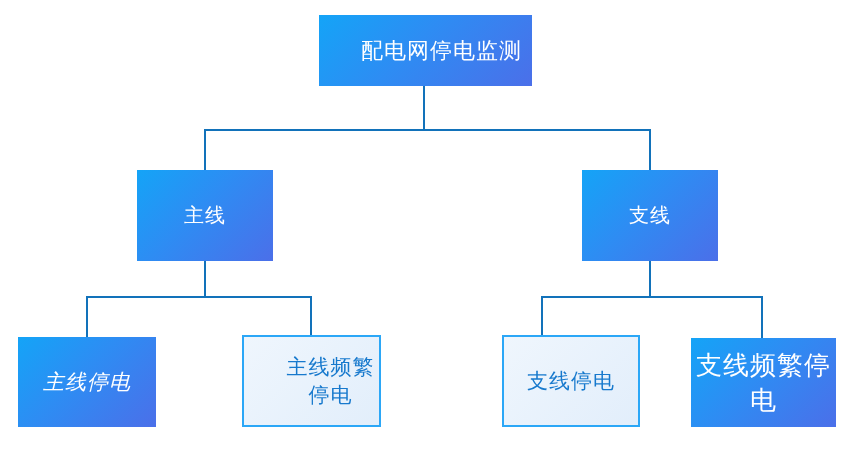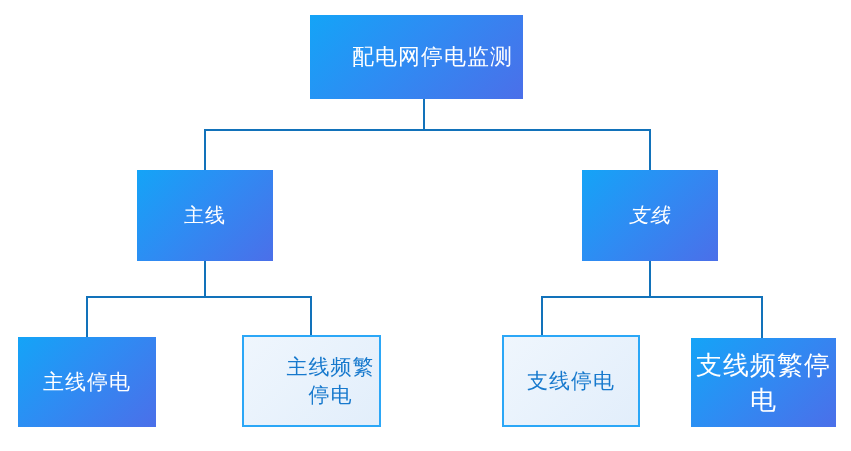--- a/index.html
+++ b/index.html
@@ -31,24 +31,24 @@
   }
   .node.outline {
     background: linear-gradient(135deg, #eff6fd 0%, #e2eefb 100%);
     border: 2px solid #2ba7f7;
     color: #1779cd;
   }
   .connector {
     position: absolute;
     background: #1272ba;
   }
-  .root-node   { left: 310px; top: 15px;  width: 213px; height: 84px; font-size: 22px; padding-left: 32px; }
+  .root-node   { left: 319px; top: 15px;  width: 213px; height: 71px; font-size: 22px; padding-left: 32px; }
   .main-node   { left: 137px; top: 170px; width: 136px; height: 91px; font-size: 20px; }
-  .branch-node { left: 582px; top: 170px; width: 136px; height: 91px; font-size: 20px; font-style: italic; }
-  .leaf1 { left: 18px;  top: 337px; width: 138px; height: 90px; font-size: 21px; }
+  .branch-node { left: 582px; top: 170px; width: 136px; height: 91px; font-size: 20px; }
+  .leaf1 { left: 18px;  top: 337px; width: 138px; height: 90px; font-size: 21px; font-style: italic; }
   .leaf2 { left: 242px; top: 335px; width: 139px; height: 92px; font-size: 21px; padding-left: 38px; }
   .leaf3 { left: 473px; top: 335px; width: 138px; height: 92px; font-size: 21px; margin-left: 29px; }
   .leaf4 { left: 691px; top: 338px; width: 145px; height: 89px; font-size: 26px; }
 
   
   .c-root-down   { left: 423px; top: 86px;  width: 2px;   height: 44px; }
   .c-l1-h        { left: 204px; top: 129px; width: 447px; height: 2px;  }
   .c-l1-left     { left: 204px; top: 129px; width: 2px;   height: 42px; }
   .c-l1-right    { left: 649px; top: 129px; width: 2px;   height: 42px; }
   

